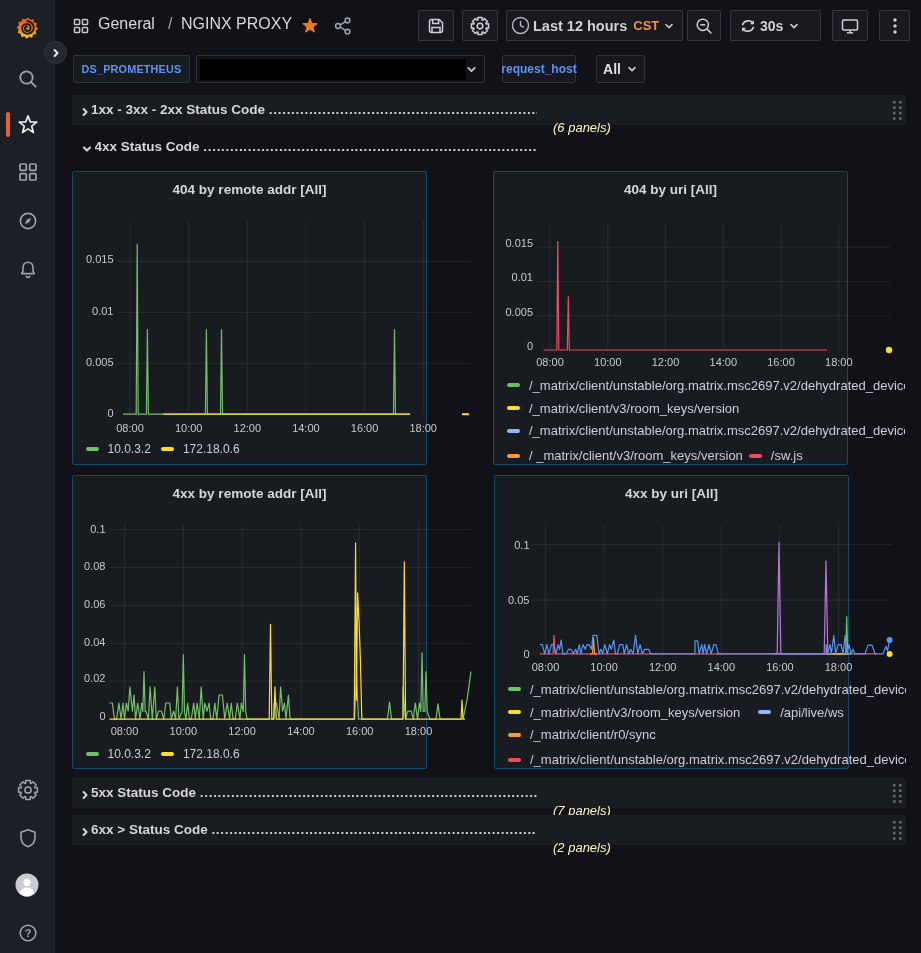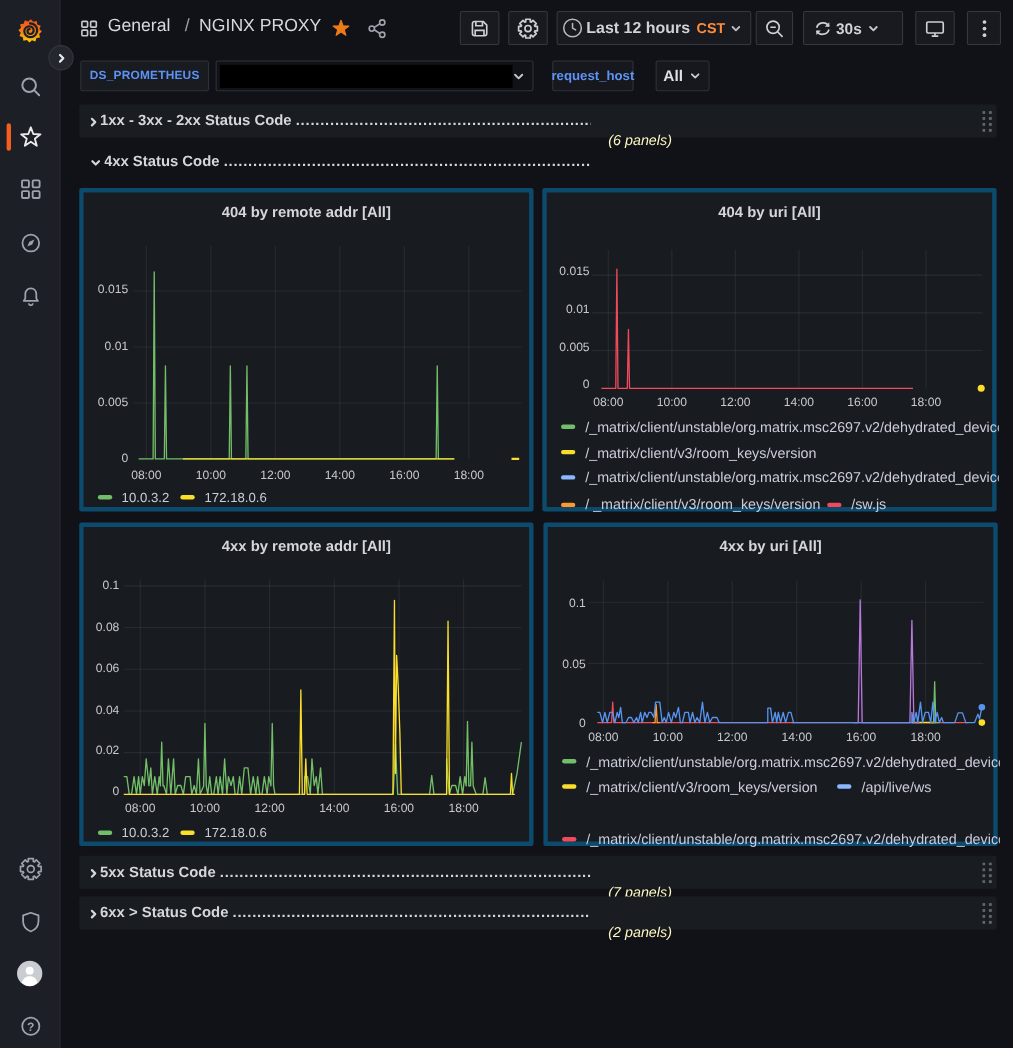--- a/index.html
+++ b/index.html
@@ -1,21 +1,21 @@
 <!DOCTYPE html>
 <html><head><meta charset="utf-8"><style>
 *{margin:0;padding:0;box-sizing:border-box}
 html,body{width:921px;height:953px;background:#111217;font-family:"Liberation Sans",sans-serif;overflow:hidden}
 .abs{position:absolute}
 .btn{position:absolute;top:10px;height:31px;background:#181a20;border:1px solid #34373d;border-radius:2px;display:flex;align-items:center;justify-content:center;color:#d5d6db}
 .ctrl{position:absolute;top:55px;height:28px;background:#181b20;border:1px solid #2e3238;border-radius:2px;display:flex;align-items:center;justify-content:center}
 .rowh{position:absolute;left:72px;width:834px;height:30px;background:#191c21;border-radius:2px}
 .rowtitle{position:absolute;left:19px;top:0;height:30px;line-height:30px;font-weight:bold;font-size:13.5px;color:#d5d6db;white-space:nowrap;overflow:hidden}
 .npanels{position:absolute;left:481px;top:18px;height:30px;line-height:30px;font-style:italic;font-size:13px;color:#fef9c3}
-.panel{position:absolute;width:413px;height:294px;background:#181b1f;border:4px solid #0c4a6e;border-radius:2px}
+.panel{position:absolute;width:355px;height:294px;background:#181b1f;border:1px solid #0c4a6e;border-radius:2px}
 .ptitle{position:absolute;top:10px;left:0;width:100%;text-align:center;font-size:13.5px;font-weight:bold;color:#d5d6db}
 .leg{position:absolute;display:flex;align-items:center;font-size:12px;line-height:15px;color:#ccccdc;white-space:nowrap}
 .sw{display:inline-block;width:13px;height:4px;border-radius:2px;margin-right:9px;flex:none}
 </style></head><body>
 <div class="abs" style="left:0;top:0;width:55px;height:953px;background:#1c1f26;border-right:1px solid #26282e"></div>
 <div class="abs" style="left:15px;top:16px"><svg width="26" height="26" viewBox="0 0 26 26" style="">
       <defs>
         <linearGradient id="gl" x1="0" y1="0" x2="0" y2="1">
 <stop offset="0" stop-color="#f2501c"></stop>
           <stop offset="0.5" stop-color="#f57b14"></stop>
@@ -399,17 +399,21 @@
       <div class="leg" style="left:13px;top:206px;width:394px;font-size:13px">
         <span class="sw" style="background:#73bf69"></span>
         <span>/_matrix/client/unstable/org.matrix.msc2697.v2/dehydrated_device</span>
       </div>
       <div class="leg" style="left:13px;top:229px;width:394px;font-size:13px">
         <span class="sw" style="background:#fade2a"></span>
         <span>/_matrix/client/v3/room_keys/version</span>
         <span class="sw" style="background:#8ab8ff;margin-left:18px"></span>
         <span>/api/live/ws</span>
       </div>
+      <div class="leg" style="left:13px;top:251.5px;width:394px;font-size:13px">
+        <span class="sw" style="background:#ff9830"></span>
+        <span>/_matrix/client/r0/sync</span>
+      </div>
       <div class="leg" style="left:13px;top:276.5px;width:394px;font-size:13px">
         <span class="sw" style="background:#f2495c"></span>
         <span>/_matrix/client/unstable/org.matrix.msc2697.v2/dehydrated_device</span>
       </div>
     </div>
   </div>
 </body></html>

